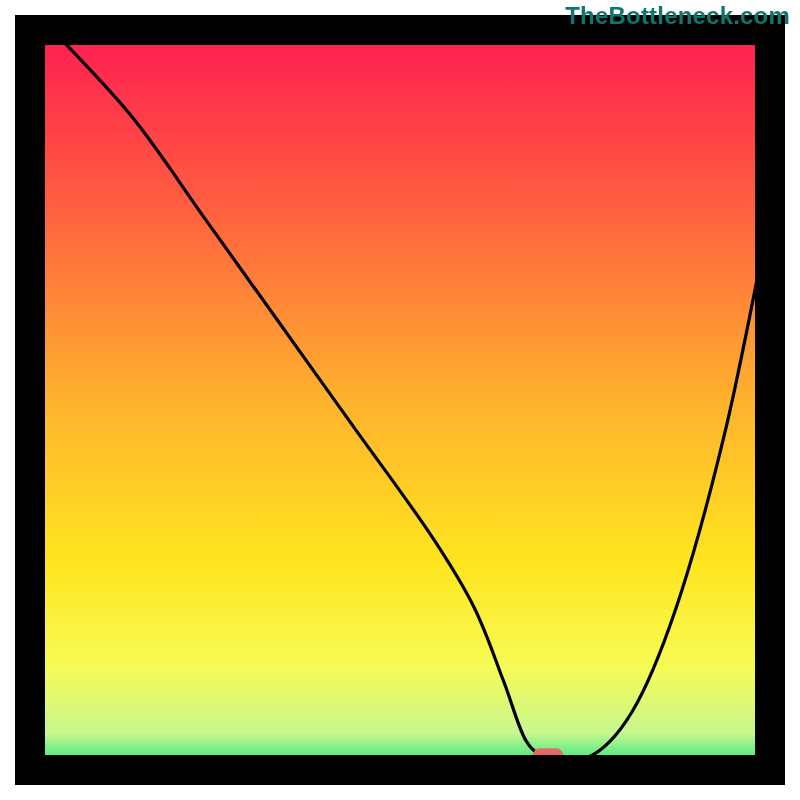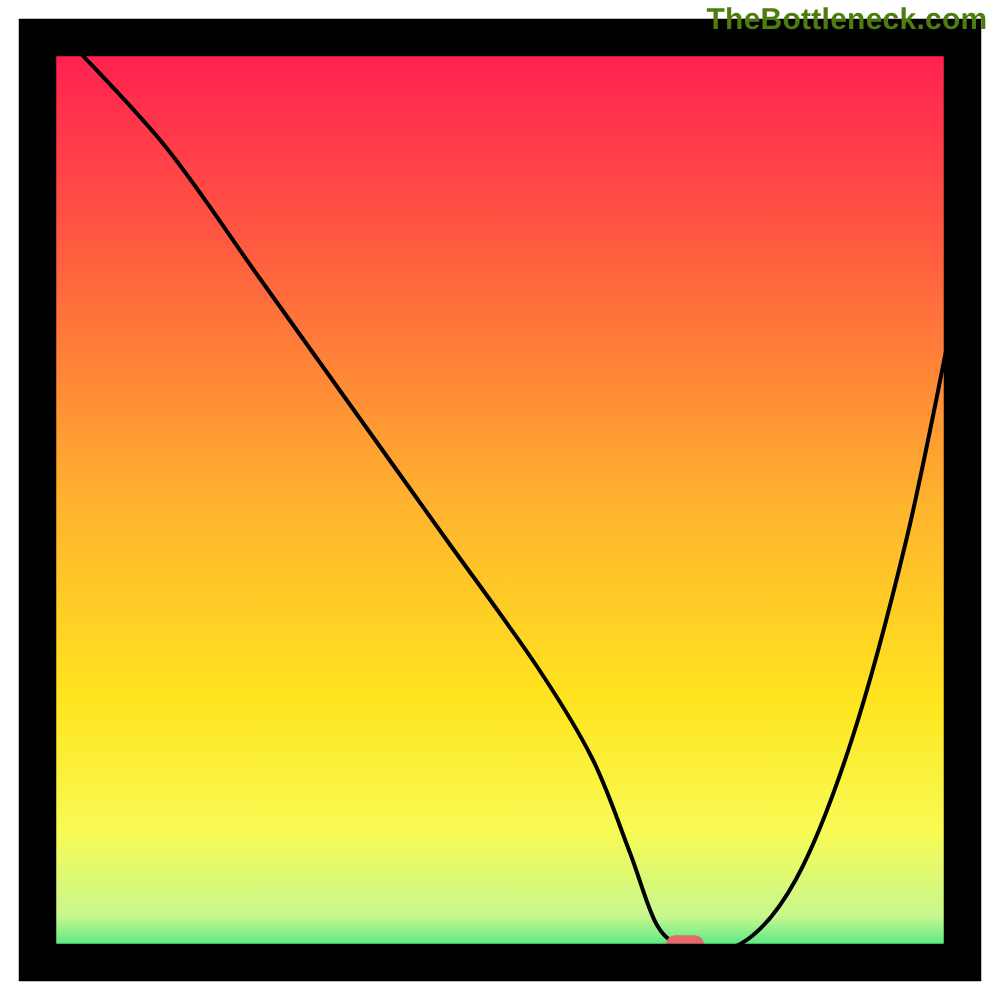--- a/index.html
+++ b/index.html
@@ -15,21 +15,21 @@
     position: relative;
     width: 800px;
     height: 800px;
   }
   .watermark {
     position: absolute;
     top: 2px;
     right: 10px;
     font-size: 24px;
     font-weight: 600;
-    color: #4d7c0f;
+    color: #0f766e;
     letter-spacing: 0.2px;
     z-index: 50;
   }
   svg.chart {
     position: absolute;
     left: 0;
     top: 0;
     width: 800px;
     height: 800px;
   }

